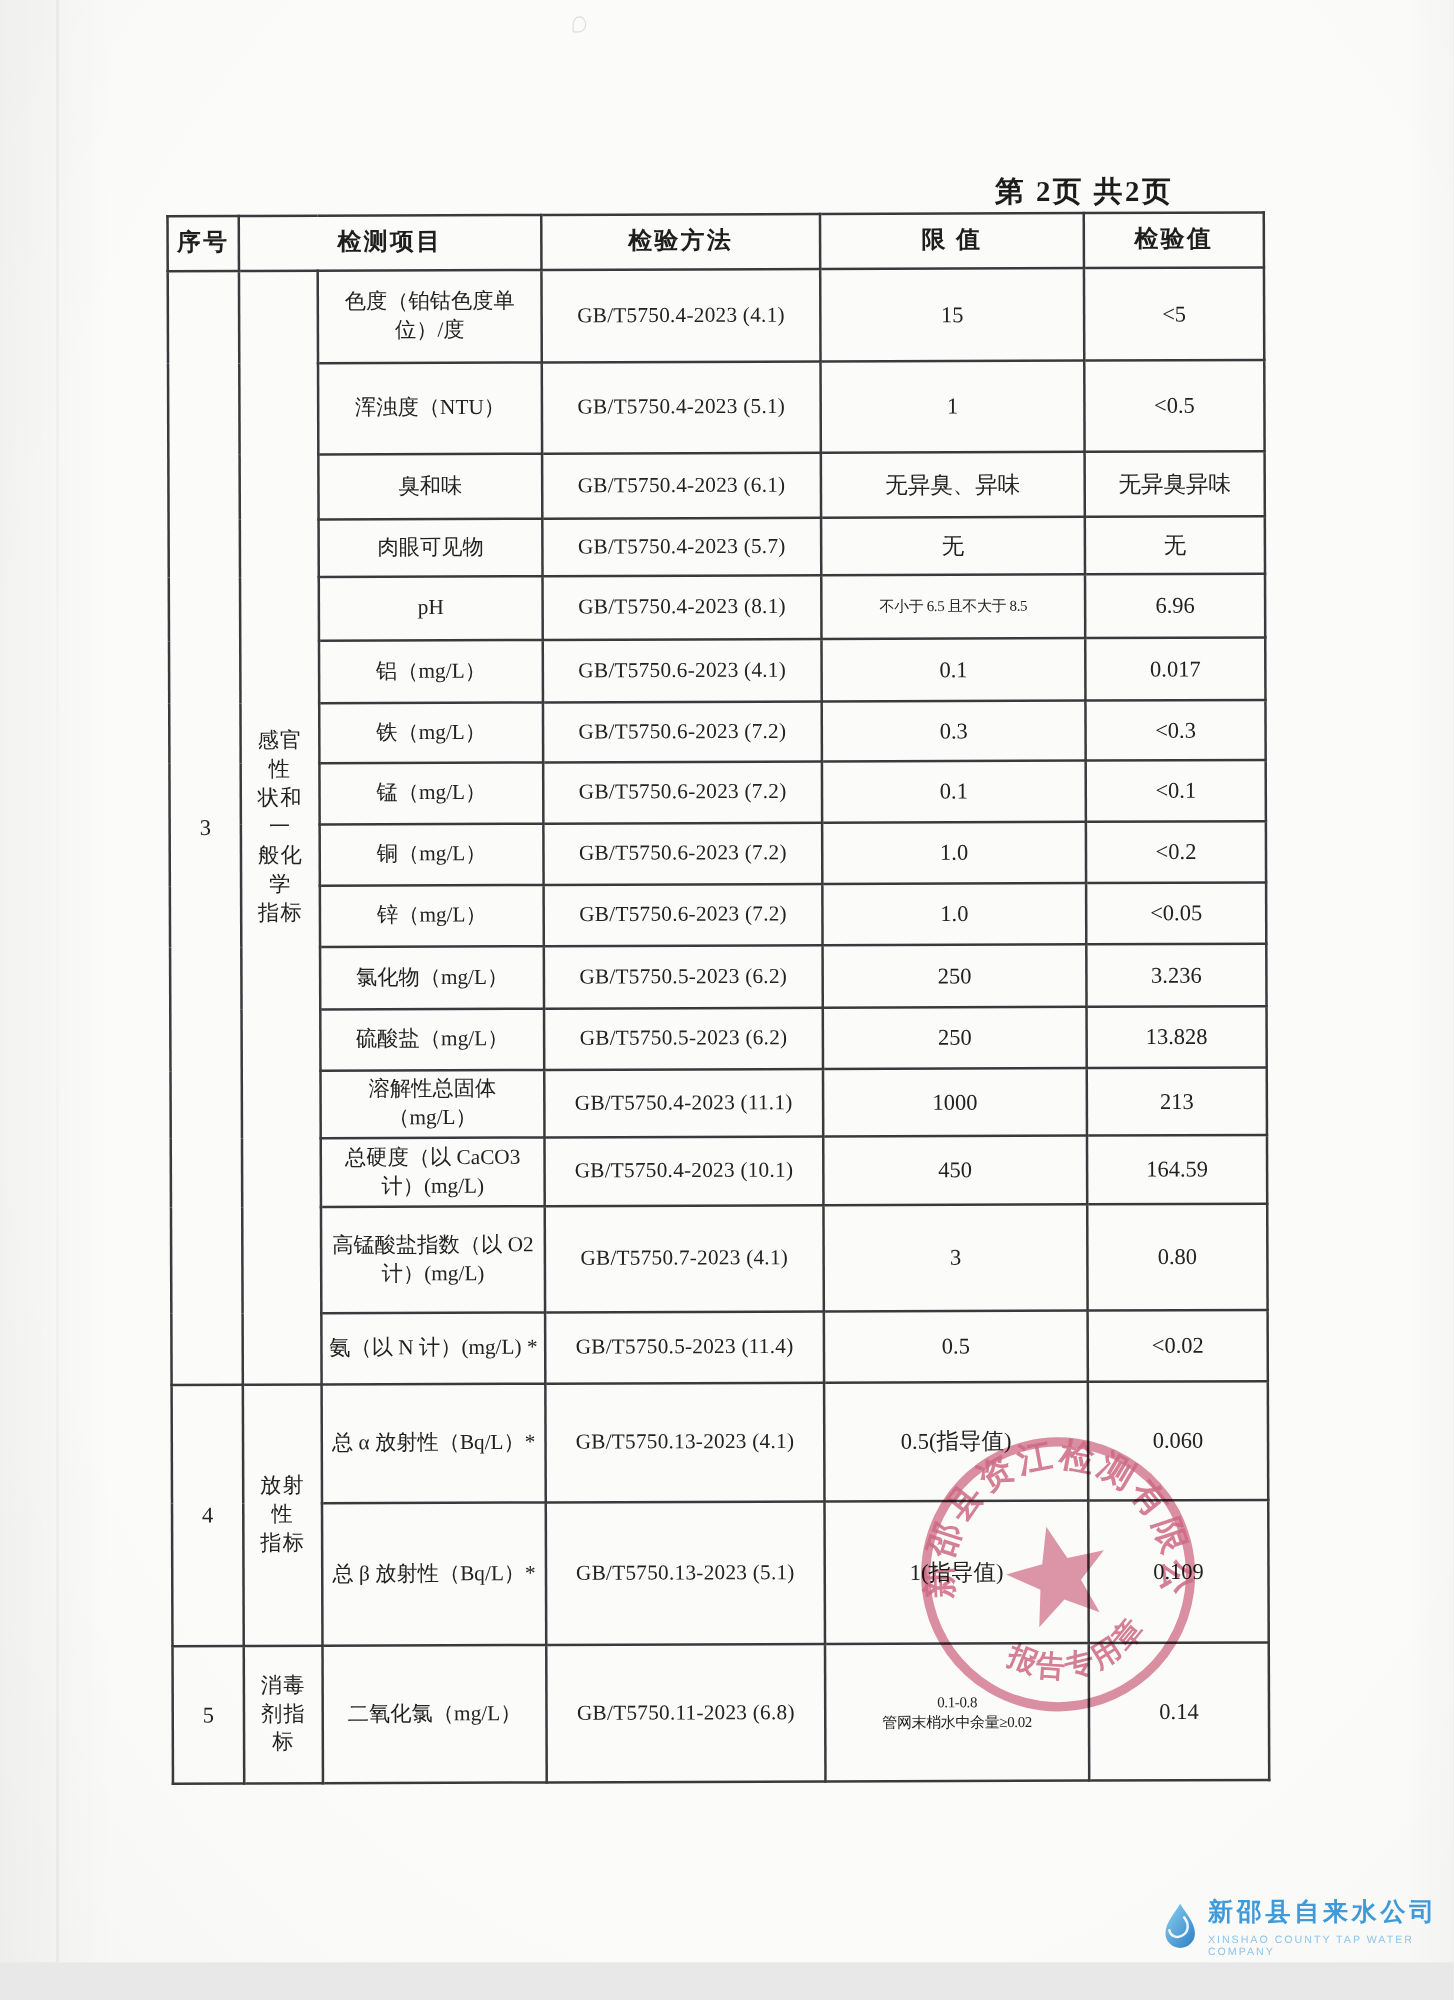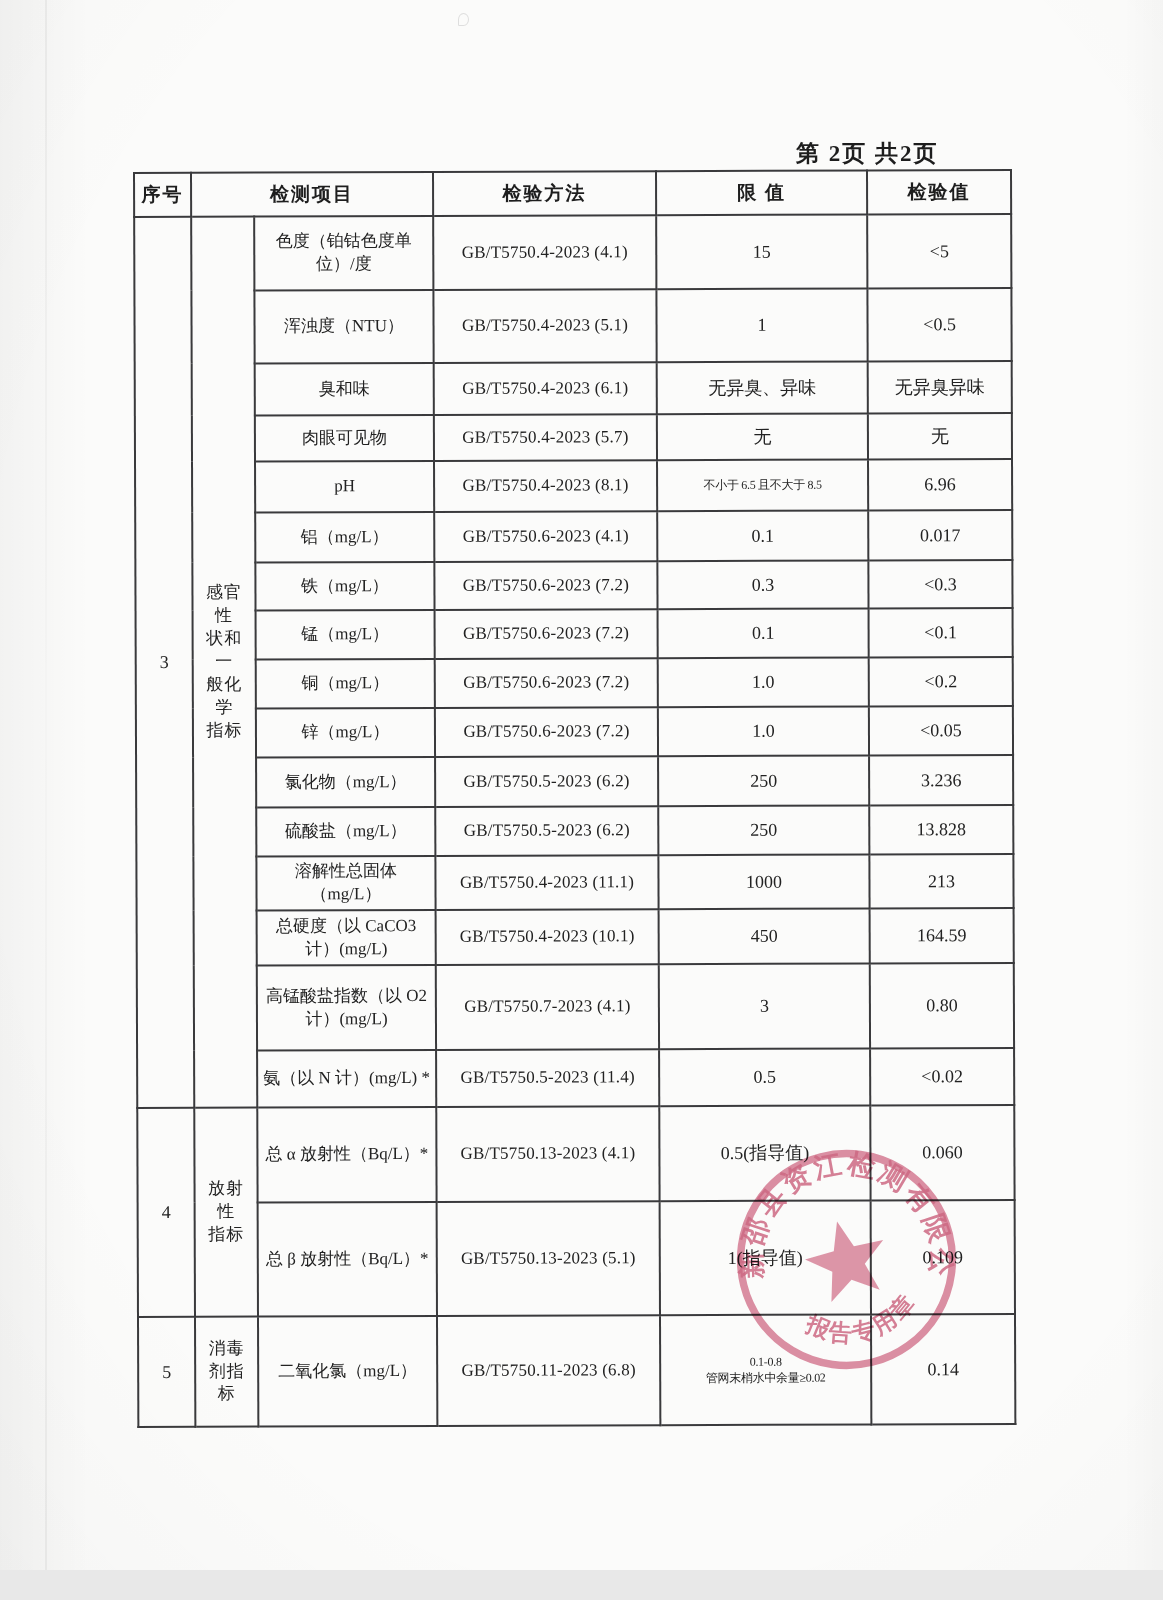--- a/index.html
+++ b/index.html
@@ -230,14 +230,30 @@
       <path id="sealArcBot" d="M 52 160 A 76 76 0 0 0 168 160" fill="none"></path>
       <text font-size="26" fill="#cc5a78" opacity="0.85" letter-spacing="3" font-weight="600">
         <textPath href="#sealArcTop" startOffset="30">新邵县资江检测有限公司</textPath>
       </text>
       <text font-size="22" fill="#cc5a78" opacity="0.85" letter-spacing="2" font-weight="600">
         <textPath href="#sealArcBot" startOffset="6">报告专用章</textPath>
       </text>
     </g>
   </svg>
 
+  <div class="logo">
+    <svg viewBox="0 0 36 48" width="32" height="44">
+      <defs>
+        <linearGradient id="dropg" x1="0" y1="0" x2="1" y2="1">
+          <stop offset="0" stop-color="#8ed1f2"></stop>
+          <stop offset="1" stop-color="#2b7fc4"></stop>
+        </linearGradient>
+      </defs>
+      <path d="M18 1 C13 10 3 20 3 31 a15 15 0 0 0 30 0 C33 20 23 10 18 1 Z" fill="url(#dropg)"></path>
+      <path d="M22 15 c5 6 5 14 -1 18 c-6 4 -13 1 -14 -5" stroke="#ffffff" stroke-width="2.5" fill="none" stroke-linecap="round" opacity="0.9"></path>
+    </svg>
+    <div class="logo-text">
+      <span class="logo-cn">新邵县自来水公司</span>
+      <span class="logo-en">XINSHAO COUNTY TAP WATER COMPANY</span>
+    </div>
+  </div>
 
 </div>
 
 </body></html>

